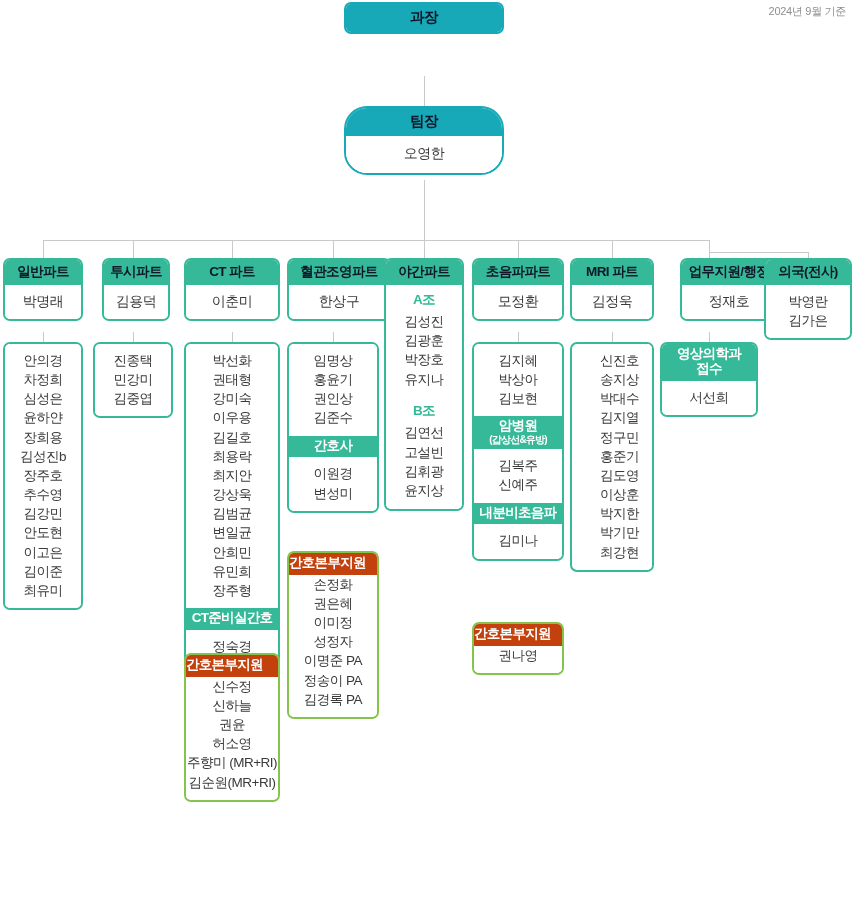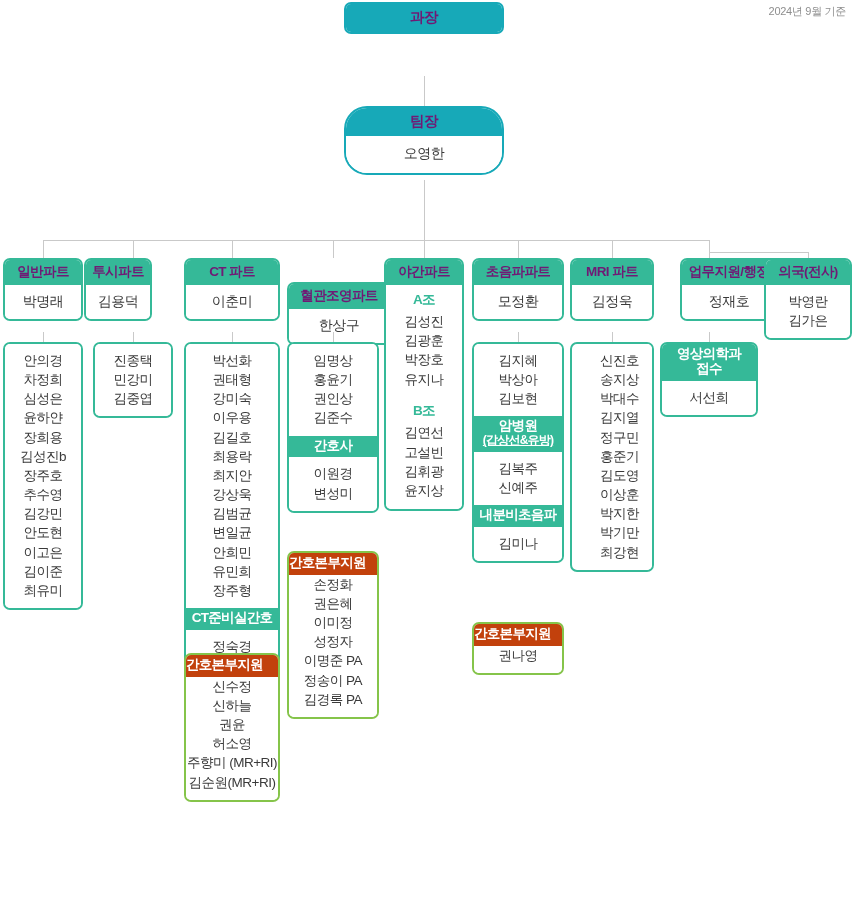--- a/index.html
+++ b/index.html
@@ -22,21 +22,21 @@
   
   .box{
     position:absolute;
     box-sizing:border-box;
     border-radius:7px;
     overflow:hidden;
     background:#fff;
   }
   .hdr{
     text-align:center;
-    color:#701a75;
+    color:#0f172a;
     font-weight:bold;
     letter-spacing:-0.6px;
     line-height:1.15;
     box-sizing:border-box;
   }
   .body{
     text-align:center;
     box-sizing:border-box;
     background:#fff;
   }
@@ -63,21 +63,21 @@
   .part .body{padding:7px 0 8px;}
 
   .leaderbox .nm{font-size:14px;}
 
   
   .sub-teal{
     background:#35b998;color:#fff;font-weight:bold;
     font-size:13.5px;text-align:center;padding:3px 0 4px;
     letter-spacing:-0.7px;line-height:1.1;
   }
-  .sub-teal .small{display:block;font-size:12px;font-weight:bold;letter-spacing:-0.8px;text-decoration:underline;}
+  .sub-teal .small{display:block;font-size:10px;font-weight:bold;letter-spacing:-0.8px;}
   
   .sub-green{
     background:#c2410c;color:#fff;font-weight:bold;
     font-size:13.5px;padding:3px 0 4px;
     letter-spacing:-0.7px;line-height:1.1;
   }
   .grouplabel{
     color:#35b998;font-weight:bold;font-size:13.5px;
     text-align:center;letter-spacing:-0.5px;line-height:1.9;
   }
@@ -142,21 +142,21 @@
       <div class="nm">장주호</div>
       <div class="nm">추수영</div>
       <div class="nm">김강민</div>
       <div class="nm">안도현</div>
       <div class="nm">이고은</div>
       <div class="nm">김이준</div>
       <div class="nm">최유미</div>
     </div>
   </div>
 
-  <div class="box part leaderbox" style="left:84px;top:258px;width:68px;">
+  <div class="box part leaderbox" style="left:102px;top:258px;width:68px;">
     <div class="hdr">투시파트</div>
     <div class="body">
         <div class="nm">김용덕</div>
       </div>
   </div>
   <div class="ln vl" style="left:133px;top:332px;height:10px;"></div>
   <div class="box part" style="left:93px;top:342px;width:80px;">
     <div class="body pad">
       <div class="nm">진종택</div>
       <div class="nm">민강미</div>
@@ -197,21 +197,21 @@
     <div class="body pad">
       <div class="nm">신수정</div>
       <div class="nm">신하늘</div>
       <div class="nm">권윤</div>
       <div class="nm">허소영</div>
       <div class="nm">주향미 (MR+RI)</div>
       <div class="nm">김순원(MR+RI)</div>
     </div>
   </div>
 
-  <div class="box part leaderbox" style="left:287px;top:258px;width:104px;margin-top:24px;">
+  <div class="box part leaderbox" style="left:287px;top:258px;width:104px;">
     <div class="hdr">혈관조영파트</div>
     <div class="body">
         <div class="nm">한상구</div>
       </div>
   </div>
   <div class="ln vl" style="left:333px;top:332px;height:10px;"></div>
   <div class="box part" style="left:287px;top:342px;width:92px;">
     <div class="body pad">
       <div class="nm">임명상</div>
       <div class="nm">홍윤기</div>

